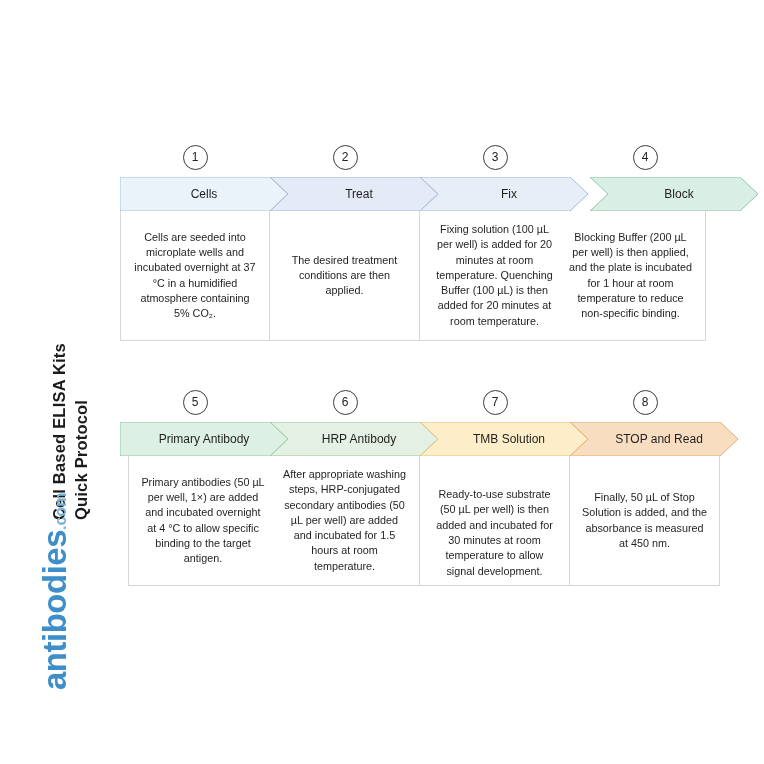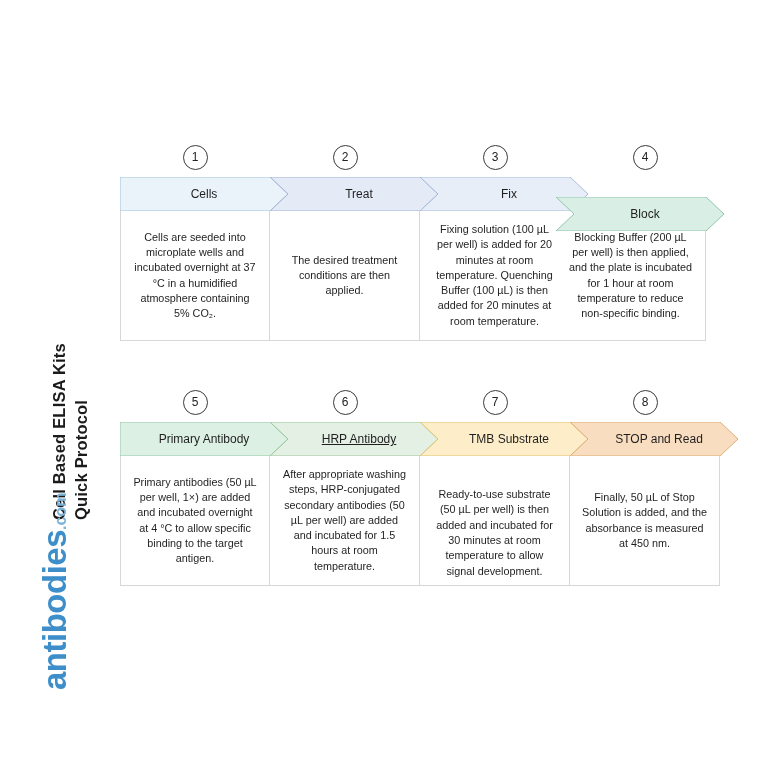--- a/index.html
+++ b/index.html
@@ -170,21 +170,21 @@
             <polygon points="0,0 150,0 168,17 150,34 0,34 18,17" fill="#e4eaf6" stroke="#a3b2d6" stroke-width="1"></polygon>
           </svg>
           <span style="padding-left: 10px;">Treat</span>
         </div>
         <div class="chev" style="left: 300px; width: 168px;">
           <svg class="shape" viewBox="0 0 168 34" preserveAspectRatio="none">
             <polygon points="0,0 150,0 168,17 150,34 0,34 18,17" fill="#e7eef8" stroke="#a6bcd9" stroke-width="1"></polygon>
           </svg>
           <span style="padding-left: 10px;">Fix</span>
         </div>
-        <div class="chev" style="left: 436px; width: 168px; margin-top: 20px;">
+        <div class="chev" style="left: 470px; width: 168px;">
           <svg class="shape" viewBox="0 0 168 34" preserveAspectRatio="none">
             <polygon points="0,0 150,0 168,17 150,34 0,34 18,17" fill="#d9eee4" stroke="#90c6ad" stroke-width="1"></polygon>
           </svg>
           <span style="padding-left: 10px;">Block</span>
         </div>
       </div>
     <div class="boxes" id="box1">
         <div class="txtbox" style="left: 0px; width: 150px;">
           <p>Cells are seeded into microplate wells and incubated overnight at 37 °C in a humidified atmosphere containing 5% CO₂.</p>
         </div>
@@ -211,37 +211,37 @@
         <div class="chev" style="left: 0px; width: 168px;">
           <svg class="shape" viewBox="0 0 168 34" preserveAspectRatio="none">
             <polygon points="0,0 150,0 168,17 150,34 0,34" fill="#ddf0e4" stroke="#93c8a9" stroke-width="1"></polygon>
           </svg>
           <span style="padding-left: 0px;">Primary Antibody</span>
         </div>
         <div class="chev" style="left: 150px; width: 168px;">
           <svg class="shape" viewBox="0 0 168 34" preserveAspectRatio="none">
             <polygon points="0,0 150,0 168,17 150,34 0,34 18,17" fill="#e4f0e4" stroke="#9cc79c" stroke-width="1"></polygon>
           </svg>
-          <span style="padding-left: 10px; text-decoration: underline;">HRP Antibody</span>
+          <span style="padding-left: 10px;">HRP Antibody</span>
         </div>
         <div class="chev" style="left: 300px; width: 168px;">
           <svg class="shape" viewBox="0 0 168 34" preserveAspectRatio="none">
             <polygon points="0,0 150,0 168,17 150,34 0,34 18,17" fill="#fdeec9" stroke="#e0c273" stroke-width="1"></polygon>
           </svg>
-          <span style="padding-left: 10px;">TMB Substrate</span>
+          <span style="padding-left: 10px;">TMB Solution</span>
         </div>
         <div class="chev" style="left: 450px; width: 168px;">
           <svg class="shape" viewBox="0 0 168 34" preserveAspectRatio="none">
             <polygon points="0,0 150,0 168,17 150,34 0,34 18,17" fill="#f8ddc0" stroke="#dfae76" stroke-width="1"></polygon>
           </svg>
           <span style="padding-left: 10px;">STOP and Read</span>
         </div>
       </div>
     <div class="boxes" id="box2">
-        <div class="txtbox" style="left: 0px; width: 150px;">
+        <div class="txtbox" style="left: 8px; width: 150px;">
           <p>Primary antibodies (50 µL per well, 1×) are added and incubated overnight at 4 °C to allow specific binding to the target antigen.</p>
         </div>
         <div class="txtbox" style="left: 150px; width: 150px; border-left: none;">
           <p>After appropriate washing steps, HRP-conjugated secondary antibodies (50 µL per well) are added and incubated for 1.5 hours at room temperature.</p>
         </div>
         <div class="txtbox" style="left: 300px; width: 150px; border-left: none; align-items: flex-end;">
           <p>Ready-to-use substrate (50 µL per well) is then added and incubated for 30 minutes at room temperature to allow signal development.</p>
         </div>
         <div class="txtbox" style="left: 450px; width: 150px; border-left: none;">
           <p>Finally, 50 µL of Stop Solution is added, and the absorbance is measured at 450 nm.</p>

